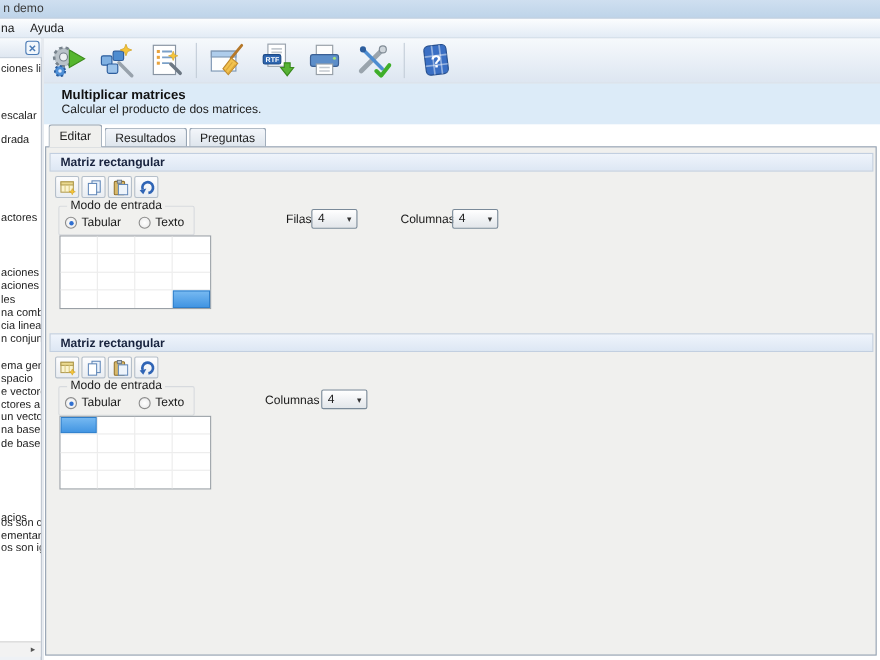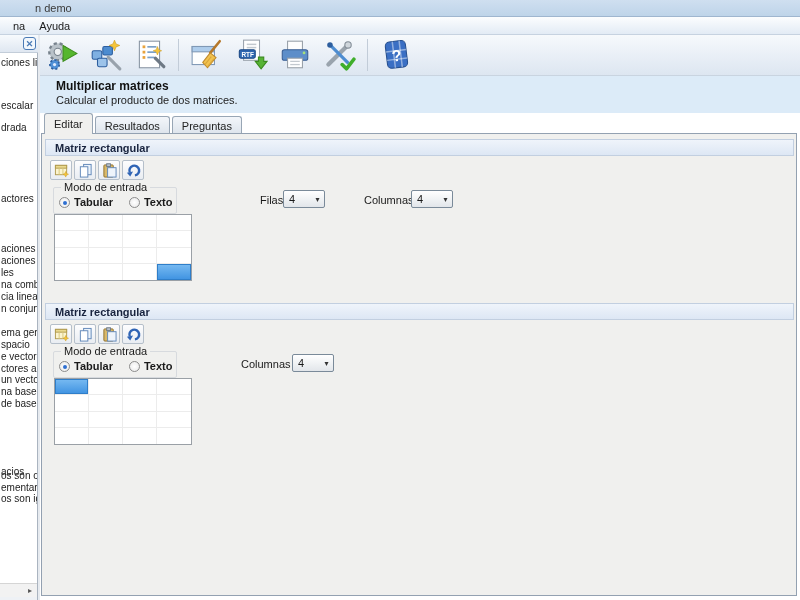--- a/index.html
+++ b/index.html
@@ -2,26 +2,26 @@
 <html><head>
 <meta charset="utf-8">
 <style>
   * { margin:0; padding:0; box-sizing:border-box; }
   html,body { width:800px; height:600px; overflow:hidden; background:#fff;
     font-family:"Liberation Sans", sans-serif; font-size:11px; color:#1a1a1a; }
 
   
   .titlebar { position:absolute; left:0; top:0; width:800px; height:17px;
     background:linear-gradient(#cfdff0,#bed4e9); border-bottom:1px solid #9fb6cf; }
-  .titlebar-text { position:absolute; left:3px; top:2px; color:#3a3a3a; font-size:11px;margin-left:32px; }
+  .titlebar-text { position:absolute; left:3px; top:2px; color:#3a3a3a; font-size:11px; }
   .menubar { position:absolute; left:0; top:17px; width:800px; height:18px;
     background:linear-gradient(#fcfdfe,#e2ebf5); border-bottom:1px solid #c6d2e0;
     display:flex; align-items:center; }
   .menu-item { padding:0 7px; height:100%; display:flex; align-items:center; cursor:default; }
-  .menu-item:first-child { padding-left:13px; }
+  .menu-item:first-child { padding-left:1px; }
 
   
   .sidebar { position:absolute; left:0; top:35px; width:38px; height:565px;
     background:#eef1f5; border-right:1px solid #aab4c0; }
   .sidebar-header { position:absolute; left:0; top:0; width:38px; height:18px;
     background:linear-gradient(#f7fafd,#dfe7f1); border-bottom:1px solid #c3cdd9; }
   .sb-close { position:absolute; right:2px; top:2px; width:13px; height:13px;
     border:1px solid #4a7ab5; border-radius:3px; background:#f2f7fc; color:#4a7ab5;
     font-size:9px; font-weight:bold; display:flex; align-items:center; justify-content:center; }
   .sidebar-list { position:absolute; left:0; top:18px; width:37px; height:530px;
@@ -67,21 +67,21 @@
   .mini-btn { width:22px; height:20px; margin-right:2px;
     border:1px solid #b5bfca; border-radius:2px;
     background:linear-gradient(#fdfdfe,#e9edf2);
     display:flex; align-items:center; justify-content:center; }
   .mini-btn svg { width:15px; height:15px; }
 
   .groupbox { position:absolute; width:124px; height:27px;
     border:1px solid #d7dade; border-radius:2px; }
   .gb-legend { position:absolute; left:7px; top:-7px; background:#f0f0ee; padding:0 3px;
     font-size:11px; color:#1a1a1a; white-space:nowrap; }
-  .radio-row { position:absolute; left:5px; top:8px; display:flex; align-items:flex-end;font-weight:bold; }
+  .radio-row { position:absolute; left:5px; top:8px; display:flex; align-items:flex-end; }
   .radio { width:11px; height:11px; border:1px solid #8c8c8c; border-radius:50%;
     background:radial-gradient(#fff,#e8e8e8); position:relative; margin-right:4px; }
   .radio.checked::after { content:""; position:absolute; left:2.5px; top:2.5px;
     width:4px; height:4px; border-radius:50%; background:#2f6fd0; }
   .radio-label { margin-right:16px; font-size:11px; }
 
   .dim-label { position:absolute; font-size:11px; color:#1a1a1a; }
   .combo { position:absolute; width:42px; height:18px; border:1px solid #7a8a99; border-radius:2px;
     background:linear-gradient(#ffffff,#e2e6ea); display:flex; align-items:center; }
   .combo-val { flex:1; padding-left:5px; font-size:11px; }

